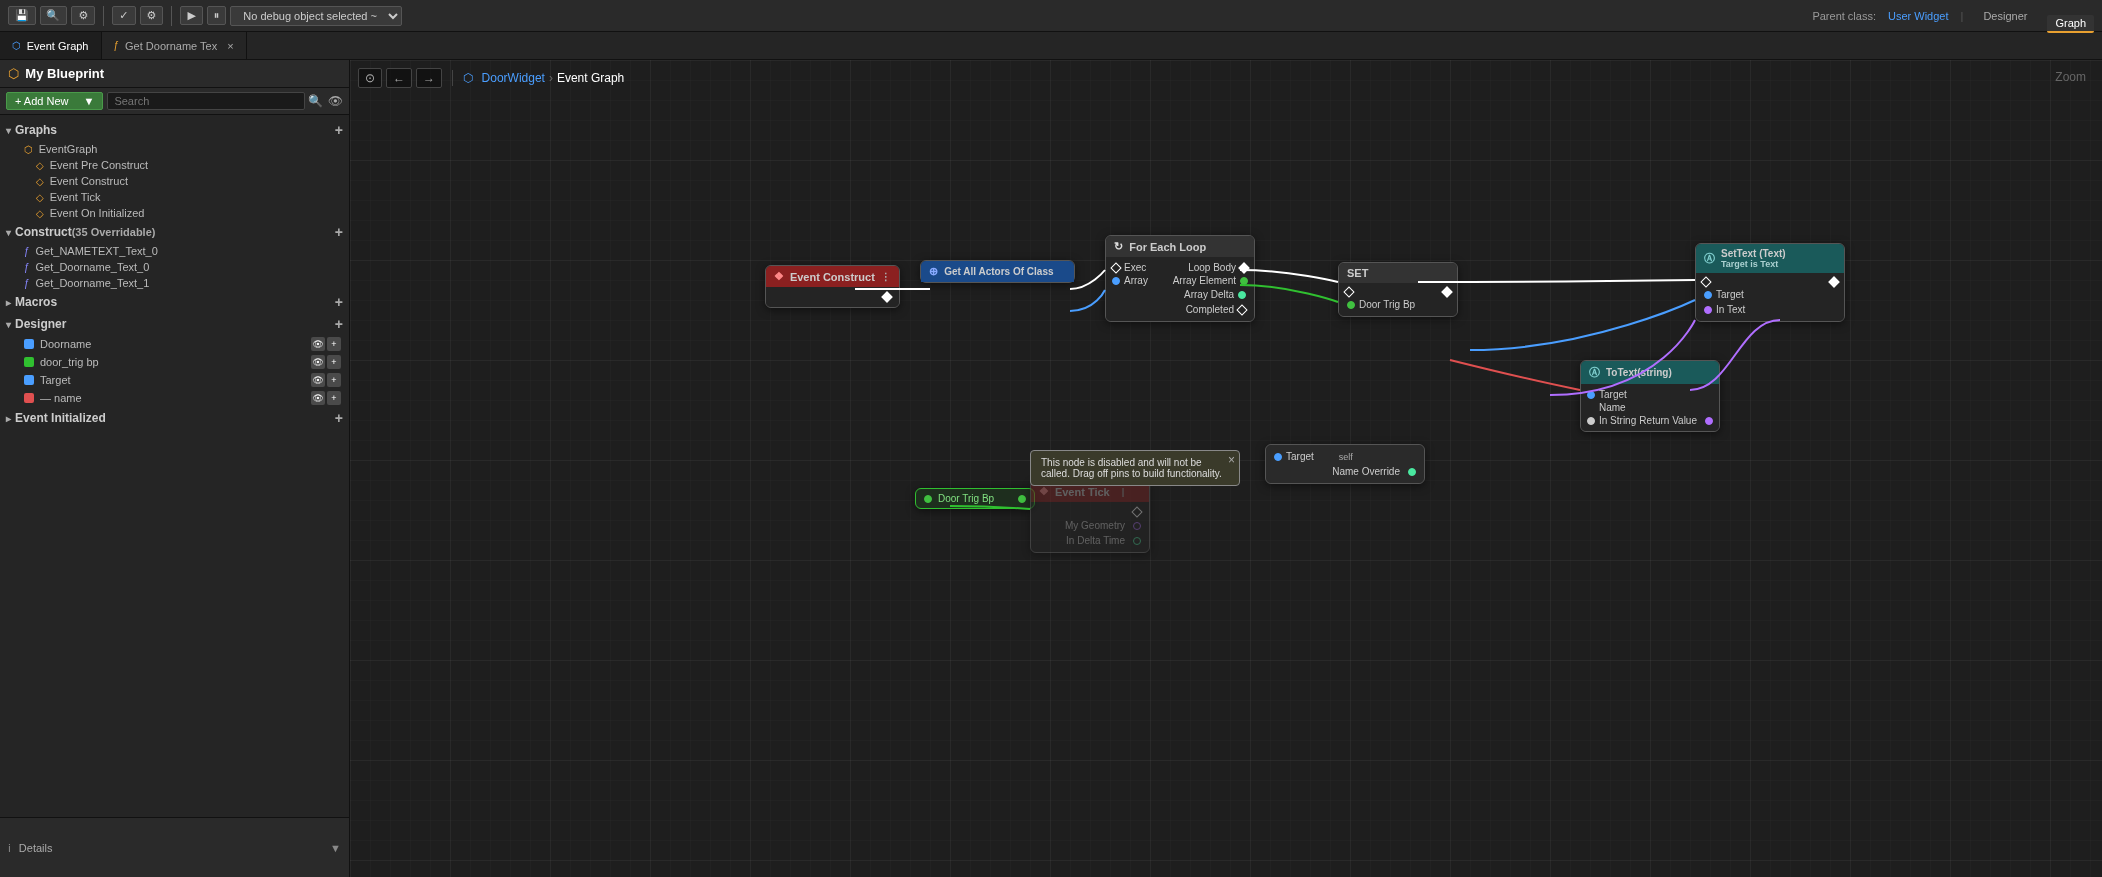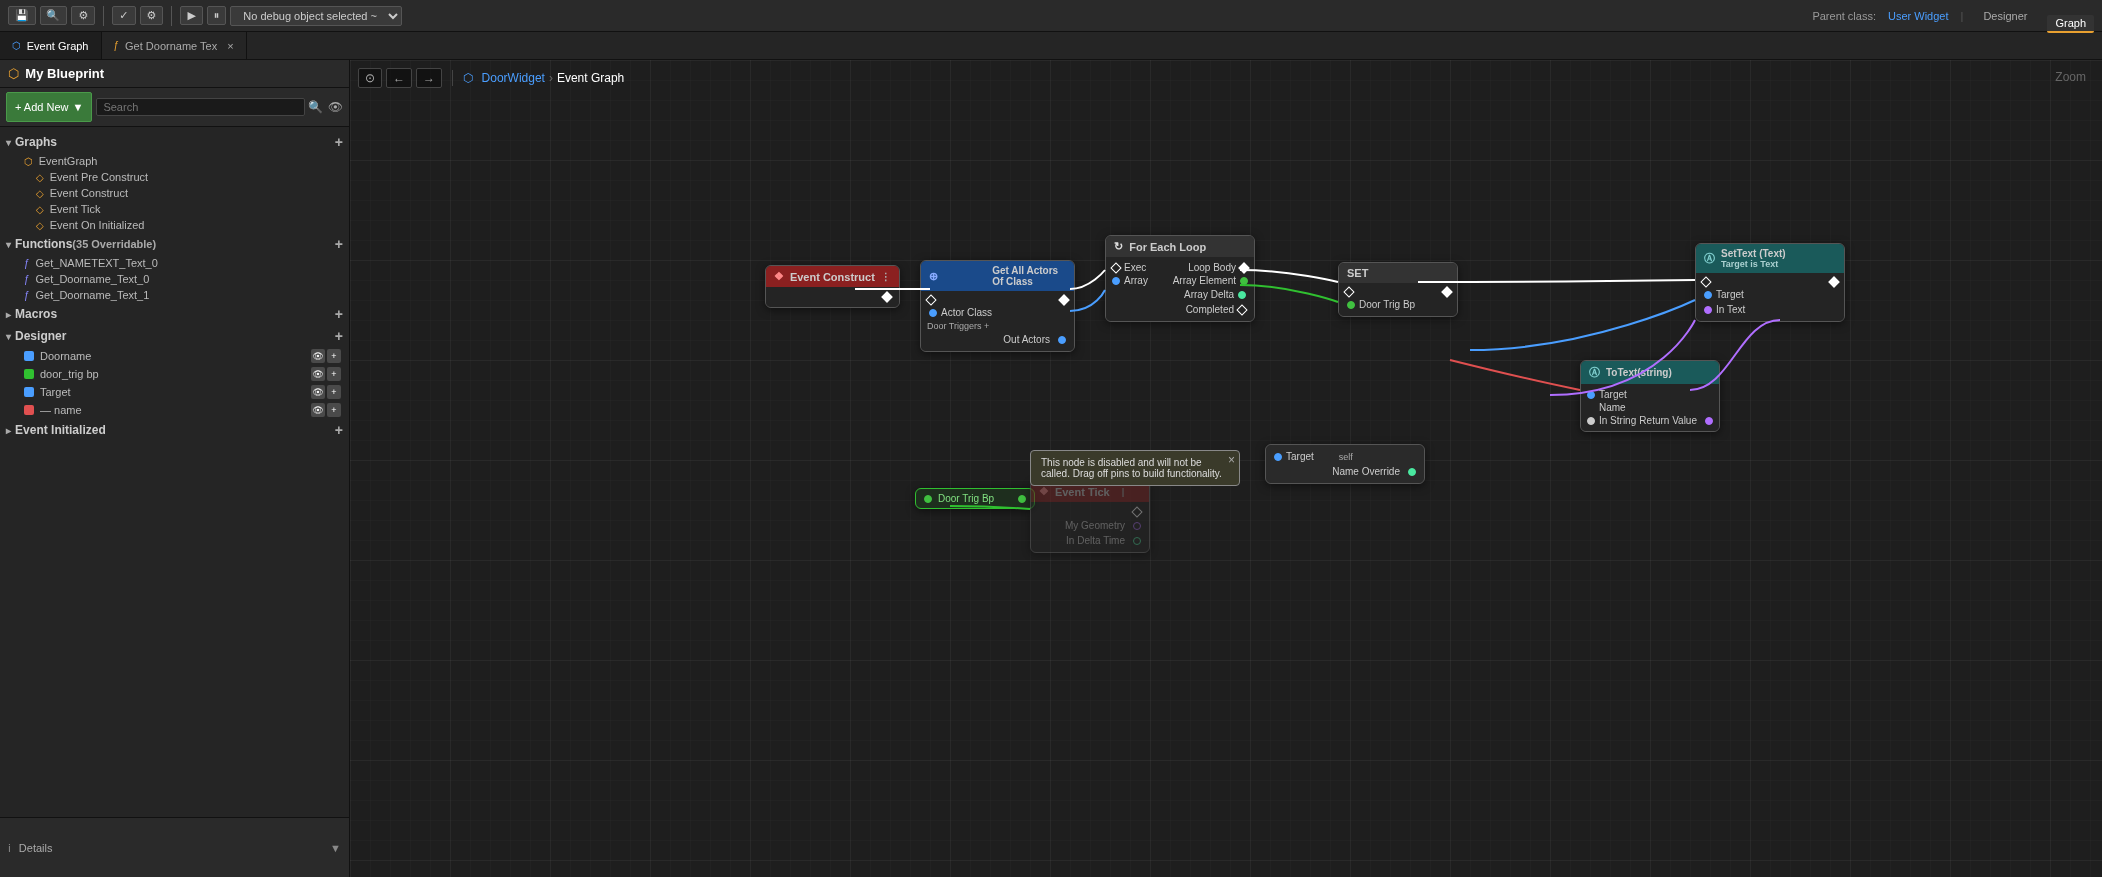--- a/index.html
+++ b/index.html
@@ -111,27 +111,27 @@
       align-items: center;
       padding: 4px 6px;
       gap: 4px;
       background: #2a2a2a;
       border-bottom: 1px solid #111;
     }
     .add-new-btn {
       background: #3a7a3a;
       border: 1px solid #4a9a4a;
       color: #fff;
-      padding: 8px 8px;
+      padding: 2px 8px;
       font-size: 11px;
       border-radius: 2px;
       cursor: pointer;
       display: flex;
       align-items: center;
-      gap: 4px;
+      gap: 15px;
     }
     .search-box {
       flex: 1;
       background: #1a1a1a;
       border: 1px solid #444;
       color: #ccc;
       padding: 2px 6px;
       font-size: 11px;
       border-radius: 2px;
     }
@@ -508,21 +508,21 @@
         <span class="tree-icon icon-event">◇</span>
         <span>Event Tick</span>
       </div>
       <div class="tree-item" style="padding-left:36px;">
         <span class="tree-icon icon-event">◇</span>
         <span>Event On Initialized</span>
       </div>
 
       <div class="section-header">
         <span class="section-arrow">▾</span>
-        <span>Functions</span>
+        <span>Construct</span>
         <span class="section-functions-label">(35 Overridable)</span>
         <span class="section-add">+</span>
       </div>
       <div class="tree-item">
         <span class="tree-icon icon-func">ƒ</span>
         <span>Get_NAMETEXT_Text_0</span>
       </div>
       <div class="tree-item">
         <span class="tree-icon icon-func">ƒ</span>
         <span>Get_Doorname_Text_0</span>
@@ -641,40 +641,21 @@
         <div class="node-pin output">
           <span style="font-size:10px;color:#ccc;margin-right:4px;"></span>
           <span class="pin-dot exec filled" style="border-color:#fff;background:#fff;"></span>
         </div>
       </div>
     </div>
 
     <div class="bp-node" id="node-get-all-actors" style="width:155px;">
       <div class="node-header header-blue">
         <span style="color:#88aaff;">⊕</span>
-        <span style="font-size:10px;margin-left:48px;">Get All Actors Of Class</span>
-      </div>
-      <div class="node-body">
-        <div class="node-pin-row">
-          <div class="pin-left">
-            <span class="pin-dot exec empty" style="border-color:#fff;"></span>
-          </div>
-          <div class="pin-right">
-            <span class="pin-dot exec filled" style="border-color:#fff;background:#fff;"></span>
-          </div>
-        </div>
-        <div class="node-pin">
-          <span class="pin-dot blue"></span>
-          <span>Actor Class</span>
-        </div>
-        <div style="padding:1px 6px;font-size:9px;color:#aaa;">Door Triggers +</div>
-        <div class="node-pin output">
-          <span>Out Actors</span>
-          <span class="pin-dot blue" style="margin-left:4px;"></span>
-        </div>
+        <span style="font-size:10px;">Get All Actors Of Class</span>
       </div>
     </div>
 
     <div class="bp-node" id="node-for-each" style="width:150px;">
       <div class="node-header header-dark">
         <span style="color:#ddd;">↻</span>
         <span>For Each Loop</span>
       </div>
       <div class="node-body">
         <div class="node-pin-row">

